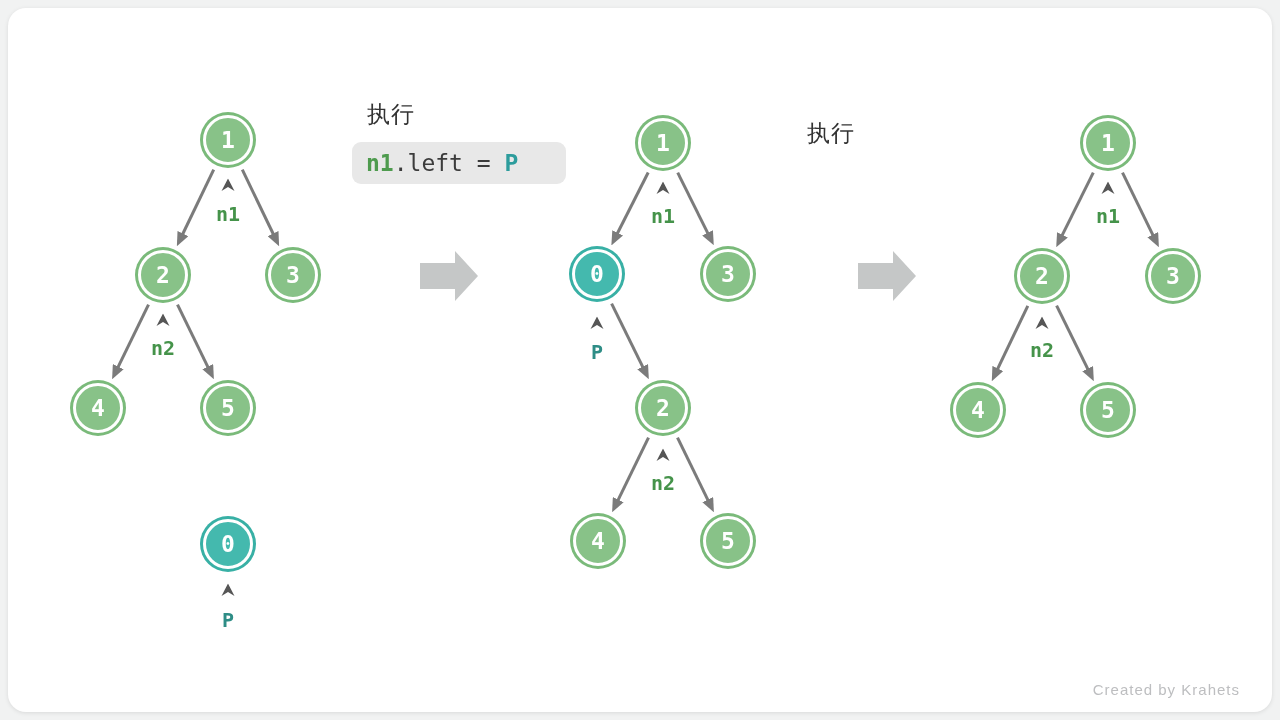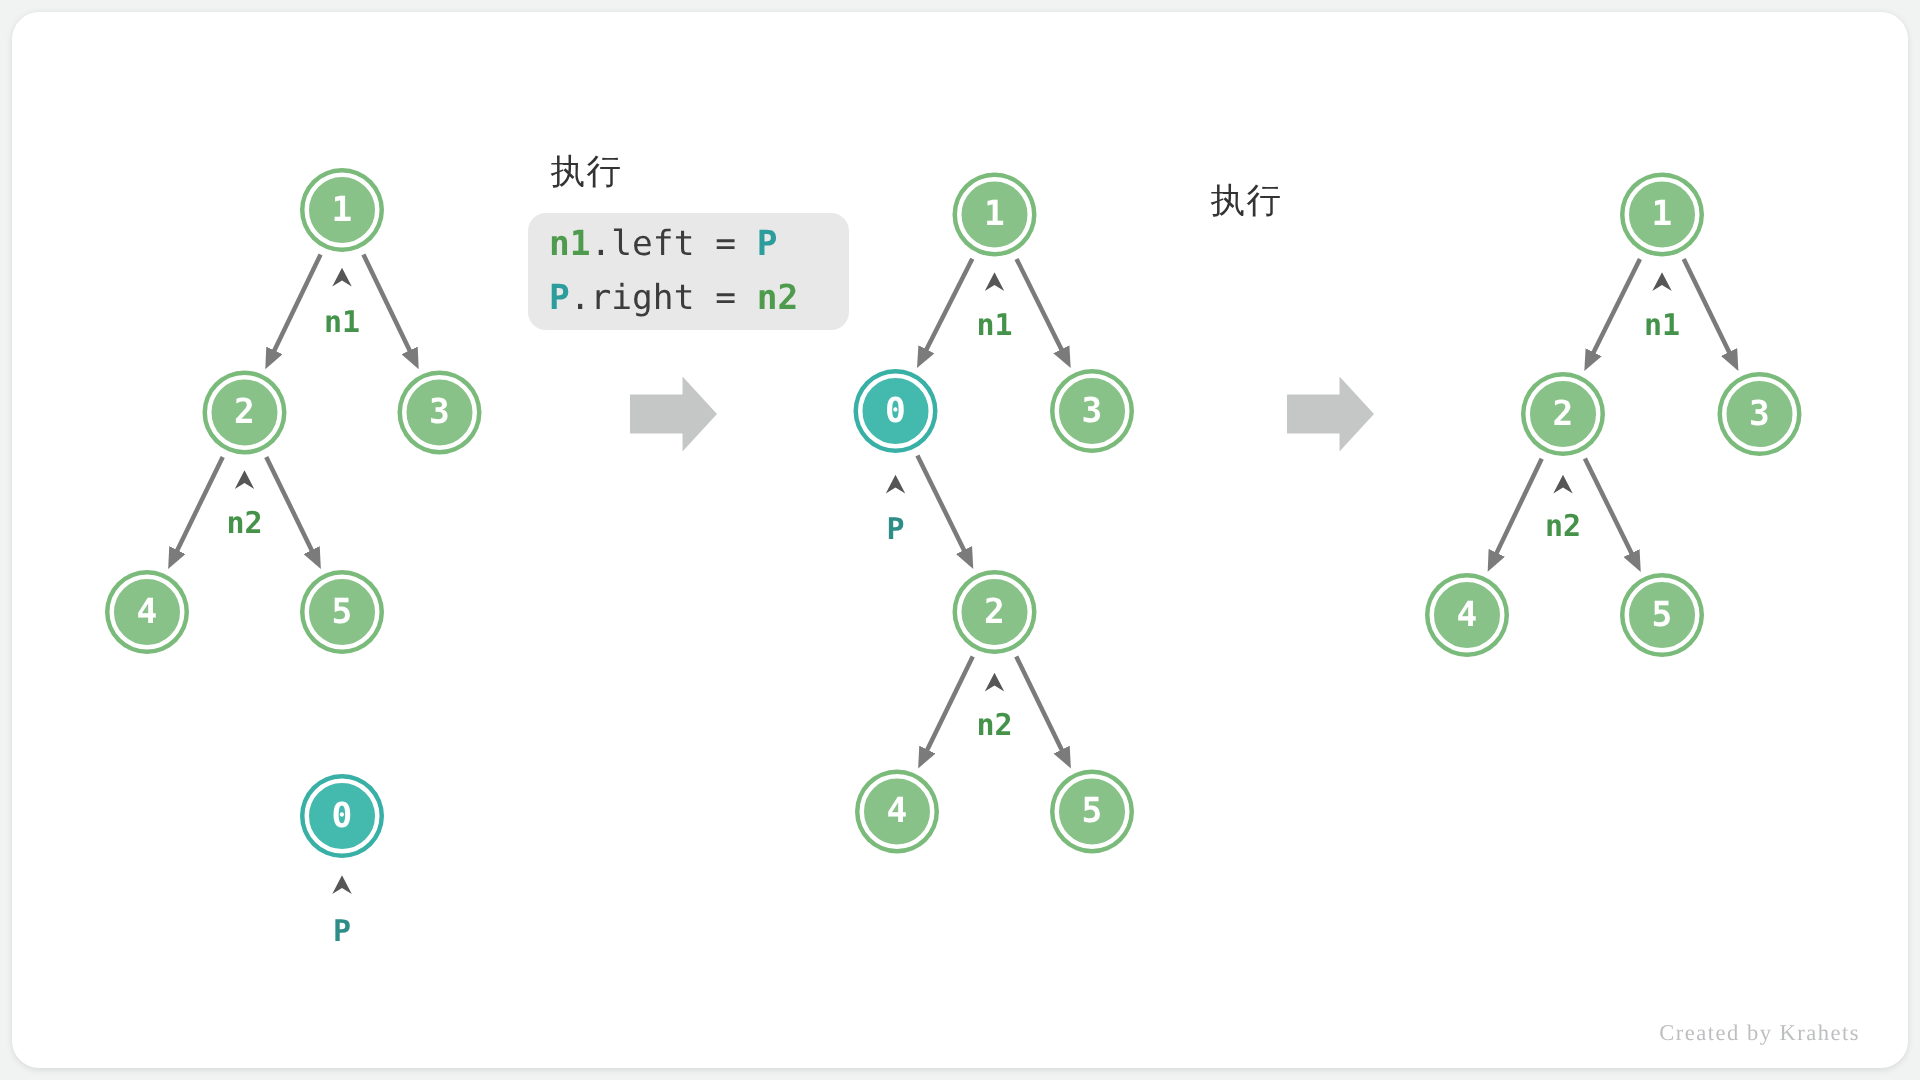--- a/index.html
+++ b/index.html
@@ -36,32 +36,32 @@
   .step-heading {
     position:absolute; font-size:23px; color:#333333; letter-spacing:1px;
   }
   .codebox {
     position:absolute; background:#E8E8E8; border-radius:9px;
     padding:3px 14px; font-family:"DejaVu Sans Mono", monospace;
     font-size:23px; line-height:36px; color:#3C3C3C; white-space:pre;
   }
   .codebox .tok-green { color:#4E9B4E; font-weight:700; }
   .codebox .tok-teal  { color:#2C9C9C; font-weight:700; }
-  #codebox-1 { left:352px; top:142px; min-width:214px;border-radius:12px; }
+  #codebox-1 { left:352px; top:142px; min-width:214px; }
   #codebox-2 { left:790px; top:160px; min-width:198px; }
   #heading-1 { left:367px; top:99px; }
   #heading-2 { left:807px; top:118px; }
 
   .big-arrow { position:absolute; }
   #big-arrow-1 { left:420px; top:251px; }
   #big-arrow-2 { left:858px; top:251px; }
 
   .credit {
     position:absolute; right:40px; bottom:22px;
-    font-family:Liberation Serif, serif; font-size:15px; color:#BDBEC0;
+    font-family:Liberation Sans, sans-serif; font-size:15px; color:#BDBEC0;
     letter-spacing:1px;
     margin-top:36px;
   }
 </style>
 </head>
 <body>
 
 <div id="stage">
   <div class="card"></div>
 
@@ -132,21 +132,21 @@
         <polygon points="8,0 14.5,12.5 8,8.5 1.5,12.5" fill="#565656"></polygon>
       </svg>
       <div class="pointer-label green" style="left: 1108px; top: 216px;">n1</div>
       <svg class="caret" width="16" height="13" viewBox="0 0 16 13" style="left: 1042px; top: 323px;">
         <polygon points="8,0 14.5,12.5 8,8.5 1.5,12.5" fill="#565656"></polygon>
       </svg>
       <div class="pointer-label green" style="left: 1042px; top: 350px;">n2</div>
     </div>
 
   <div class="step-heading" id="heading-1">执行</div>
-  <div class="codebox" id="codebox-1"><div><span class="tok-green">n1</span><span class="tok-plain">.left = </span><span class="tok-teal">P</span></div><div><span class="tok-teal">P</span><span class="tok-plain">.right = </span><span class="tok-green">n2</span></div></div>
+  <div class="codebox" id="codebox-1"><div><span class="tok-green">n1</span><span class="tok-plain">.left = </span><span class="tok-teal">P</span></div></div>
 
   <svg class="big-arrow" id="big-arrow-1" width="59" height="50" viewBox="0 0 59 50" xmlns="http://www.w3.org/2000/svg">
     <polygon points="0,12 35,12 35,0 58,25 35,50 35,38 0,38" fill="#C5C7C7"></polygon>
   </svg>
 
   <div class="step-heading" id="heading-2">执行</div>
 
   <svg class="big-arrow" id="big-arrow-2" width="59" height="50" viewBox="0 0 59 50" xmlns="http://www.w3.org/2000/svg">
     <polygon points="0,12 35,12 35,0 58,25 35,50 35,38 0,38" fill="#C5C7C7"></polygon>
   </svg>

